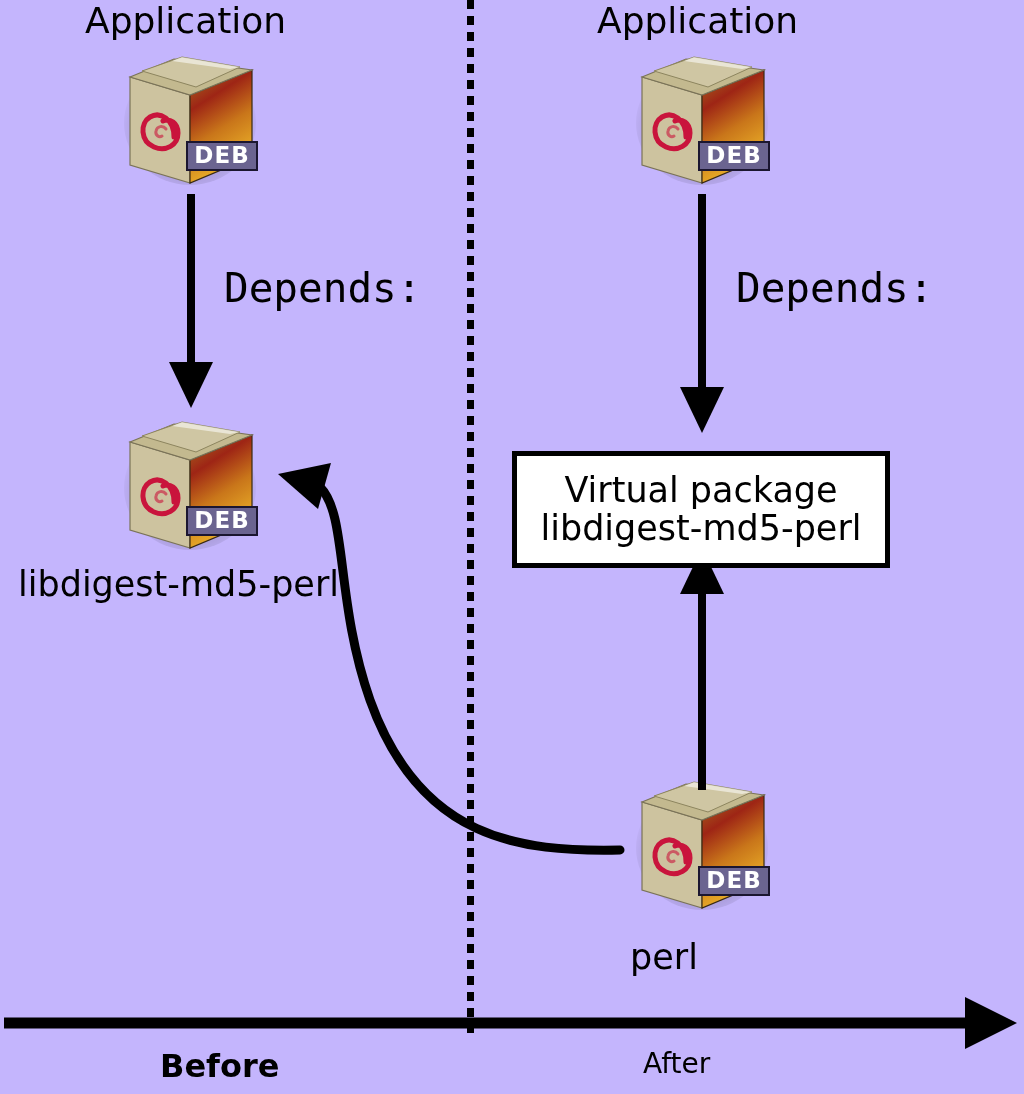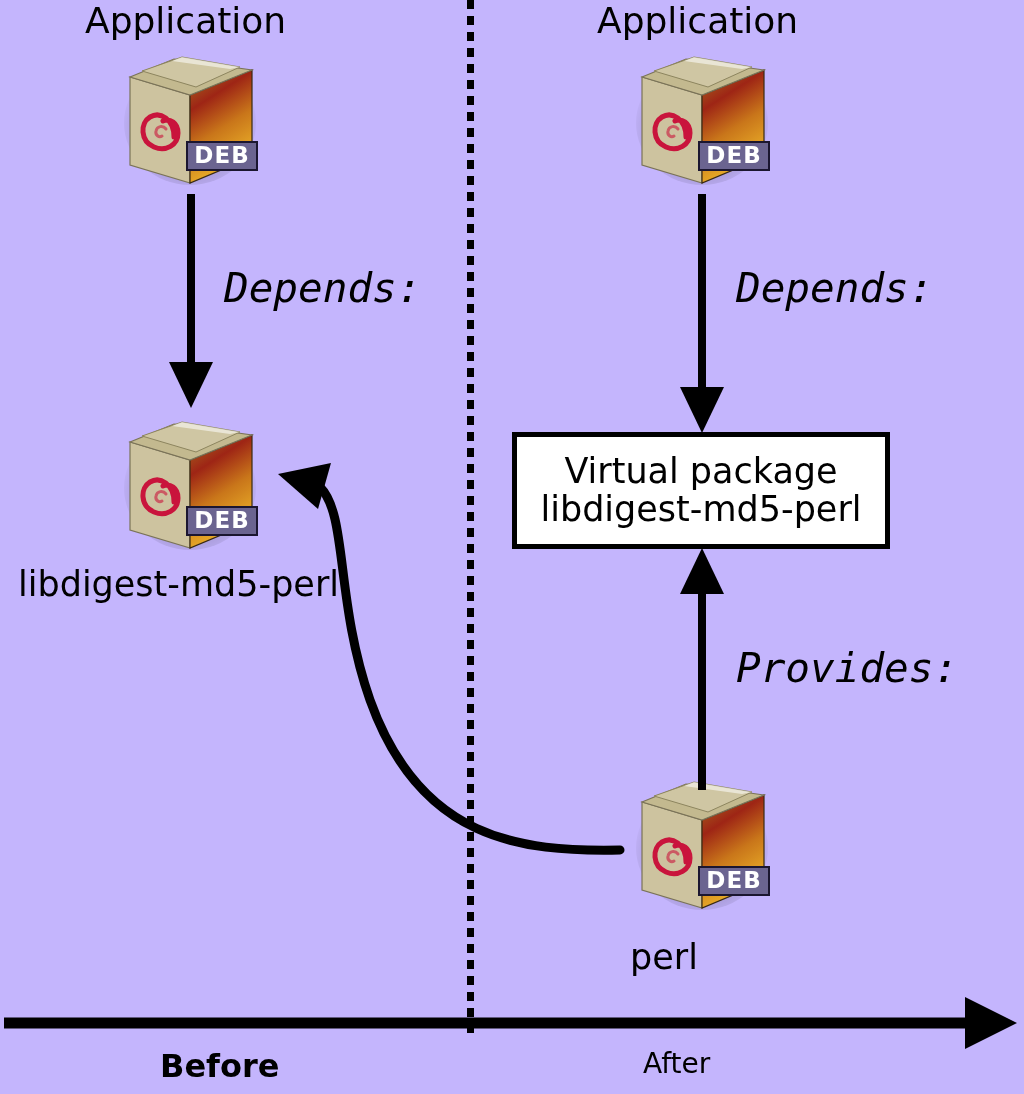--- a/index.html
+++ b/index.html
@@ -19,40 +19,40 @@
     position: absolute;
     color: #000000;
     white-space: nowrap;
     line-height: 1;
   }
   .sans {
     font-family: "DejaVu Sans", sans-serif;
   }
   .mono {
     font-family: "DejaVu Sans Mono", monospace;
-    font-style: italic;
   }
   
   .pkg {
     position: absolute;
     width: 160px;
     height: 150px;
   }
   .pkg svg { display: block; width: 160px; height: 150px; }
 
   
   .vbox {
     position: absolute;
     box-sizing: border-box;
     border: 5px solid #000000;
     background: #ffffff;
     display: flex;
     flex-direction: column;
     align-items: center;
     justify-content: center;
+    margin-top: 19px;
   }
   .vbox .line {
     color: #000;
     line-height: 1.07;
     white-space: nowrap;
   }
   
   #divider {
     position: absolute;
     left: 467px;
@@ -243,21 +243,20 @@
     <g>
       <line x1="4" y1="1023" x2="975" y2="1023" stroke="#000" stroke-width="11"></line>
       <polygon points="1017,1023 965,997 965,1049" fill="#000"></polygon>
     </g>
   </svg>
 
   <div class="lbl mono" style="left:224px; top:268px; font-size:41px;">Depends:</div>
 
   <div class="lbl mono" style="left:736px; top:268px; font-size:41px;">Depends:</div>
 
-  <div class="lbl mono" style="left:736px; top:648px; font-size:41px;">Provides:</div>
 
 
 
   <div class="lbl sans" style="left:18px; top:567px; font-size:35px;">libdigest-md5-perl</div>
 
   <div class="lbl sans" style="left:630px; top:940px; font-size:35px;">perl</div>
 
   <div class="vbox" style="left:512px; top:432px; width:378px; height:117px;">
     <div class="line sans" style="font-size:35px;">Virtual package</div>
     <div class="line sans" style="font-size:35px;">libdigest-md5-perl</div>

